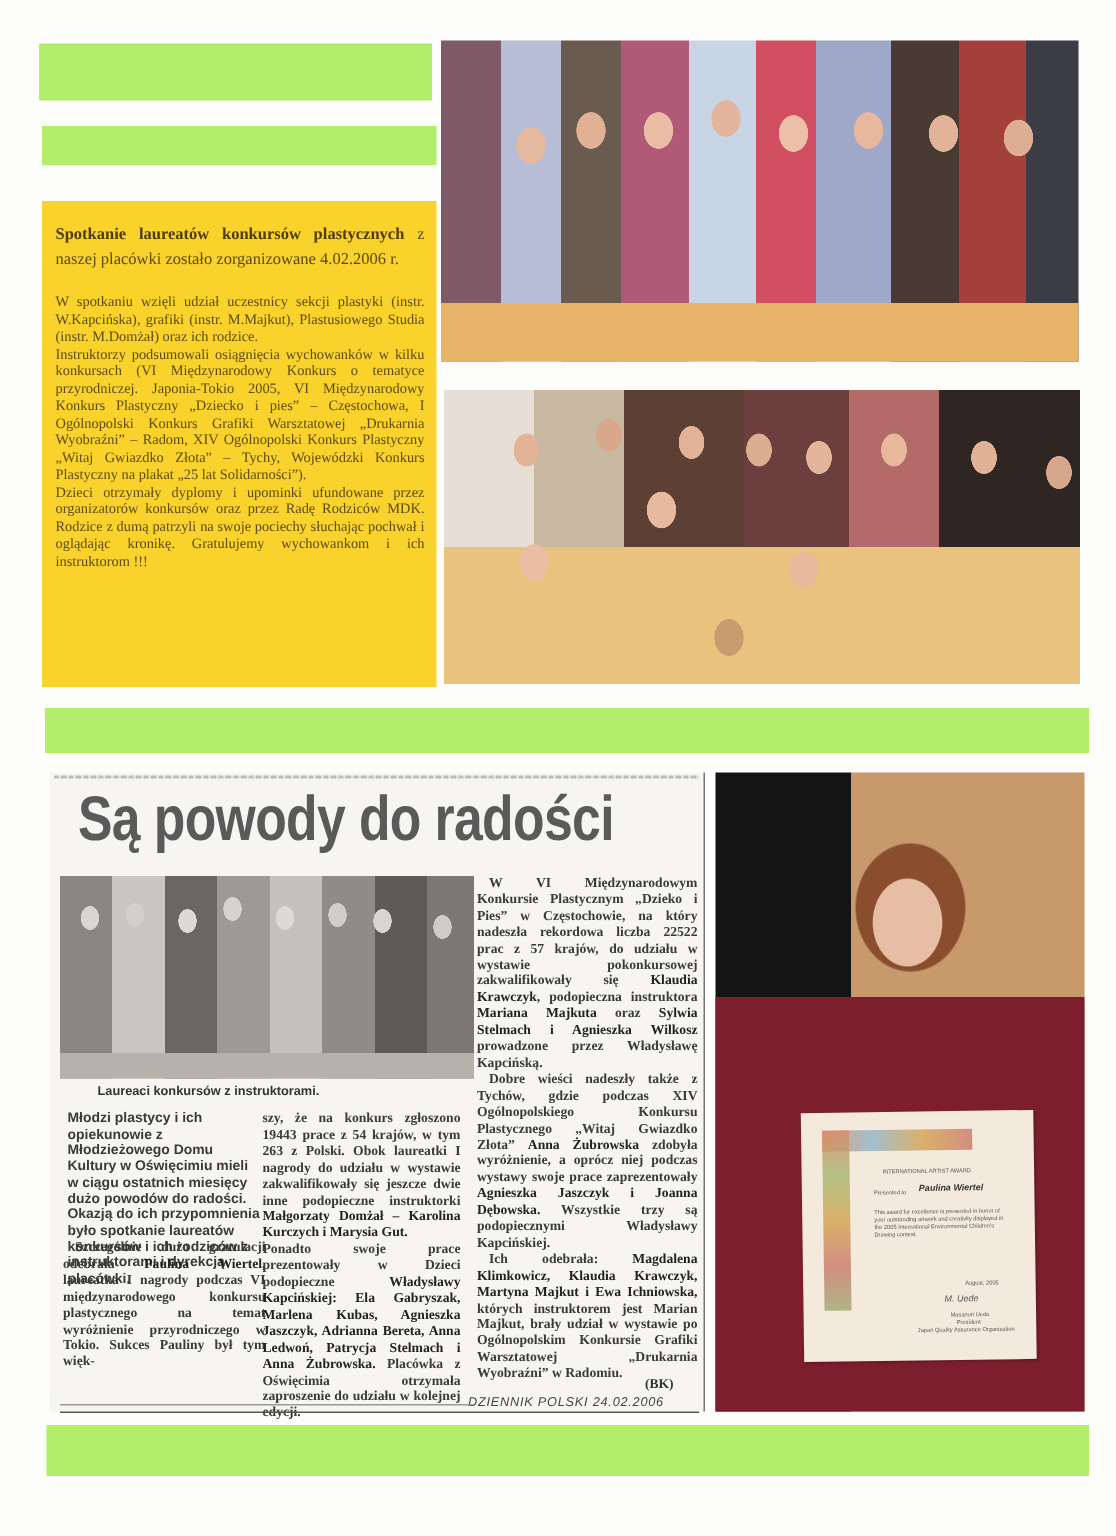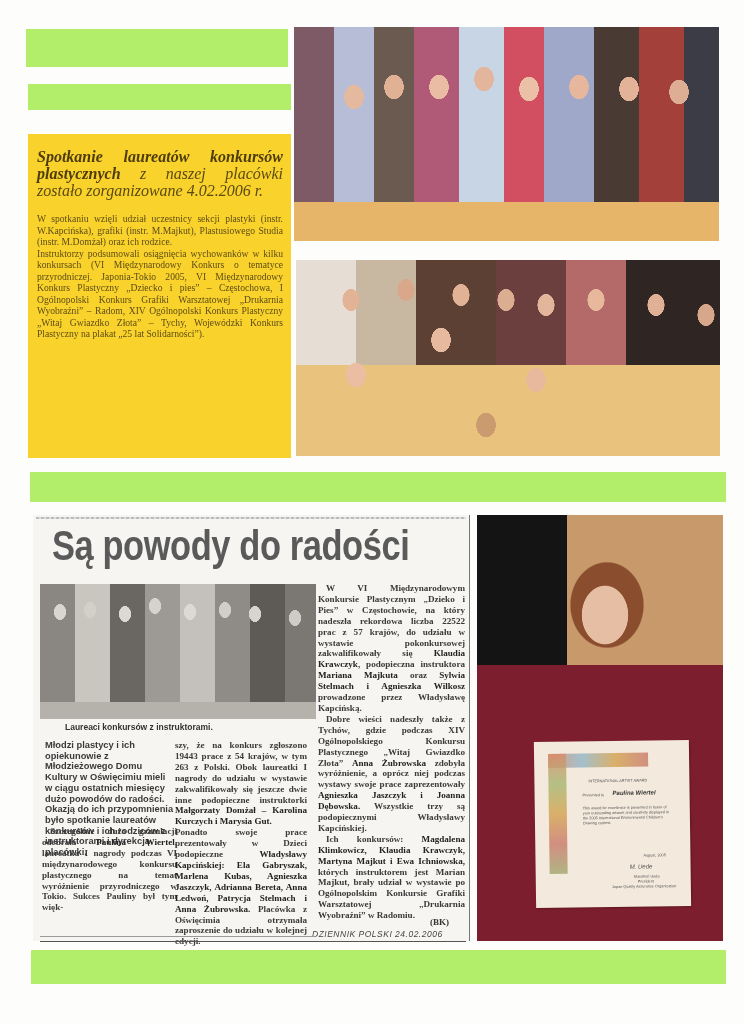--- a/index.html
+++ b/index.html
@@ -13,22 +13,22 @@
   .green-bar { background: #b3ee6a; }
 
   
   #yellow-box {
     left: 28px; top: 134px; width: 263px; height: 324px;
     background: #f9d22c;
     box-sizing: border-box;
     padding: 10px 8px 6px 9px;
   }
   #yellow-box .ytitle {
-    font-size: 16px; line-height: 17px; color: #5b4a12;
-    text-align: justify; margin: 4px 0 14px 0; font-style: italic;
+    font-size: 11px; line-height: 17px; color: #5b4a12;
+    text-align: justify; margin: 4px 0 14px 0;
   }
   #yellow-box .ytitle b { font-weight: bold; color: #4d3c0c; }
   #yellow-box p {
     margin: 0; font-size: 9.6px; line-height: 11.5px; color: #5e4c16;
     text-align: justify;
   }
 
   
   .photo { overflow: hidden; }
   #photo-group-top {
@@ -163,20 +163,21 @@
 
 <div id="photo-group-top" class="abs photo"></div>
 <div id="photo-meeting" class="abs photo"></div>
 
 <div id="yellow-box" class="abs">
   <div class="ytitle">
     <b>Spotkanie laureatów konkursów plastycznych</b><span> z naszej placówki zostało zorganizowane 4.02.2006 r.</span>
   </div>
   <p>W spotkaniu wzięli udział uczestnicy sekcji plastyki (instr. W.Kapcińska), grafiki (instr. M.Majkut), Plastusiowego Studia (instr. M.Domżał) oraz ich rodzice.</p>
   <p>Instruktorzy podsumowali osiągnięcia wychowanków w kilku konkursach (VI Międzynarodowy Konkurs o tematyce przyrodniczej. Japonia-Tokio 2005, VI Międzynarodowy Konkurs Plastyczny „Dziecko i pies” – Częstochowa, I Ogólnopolski Konkurs Grafiki Warsztatowej „Drukarnia Wyobraźni” – Radom, XIV Ogólnopolski Konkurs Plastyczny „Witaj Gwiazdko Złota” – Tychy, Wojewódzki Konkurs Plastyczny na plakat „25 lat Solidarności”).</p>
+  <p>Dzieci otrzymały dyplomy i upominki ufundowane przez organizatorów konkursów oraz przez Radę Rodziców MDK. Rodzice z dumą patrzyli na swoje pociechy słuchając pochwał i oglądając kronikę. Gratulujemy wychowankom i ich instruktorom !!!</p>
 </div>
 
 <div id="clipping" class="abs"></div>
 <div id="clip-topline" class="abs"></div>
 <div id="clip-headline" class="abs">Są powody do radości</div>
 <div id="clipping-photo" class="abs photo"></div>
 <div id="clip-caption" class="abs">Laureaci konkursów z instruktorami.</div>
 
 <div id="clip-lead" class="abs">Młodzi plastycy i ich opiekunowie z Młodzieżowego Domu Kultury w Oświęcimiu mieli w ciągu ostatnich miesięcy dużo powodów do radości. Okazją do ich przypomnienia było spotkanie laureatów konkursów i ich rodziców z instruktorami i dyrekcją placówki.</div>
 
@@ -185,21 +186,21 @@
 </div>
 
 <div id="clip-col2" class="abs clip-col">
   <p class="noindent"><span>szy, że na konkurs zgłoszono 19443 prace z 54 krajów, w tym 263 z Polski. Obok laureatki I nagrody do udziału w wystawie zakwalifikowały się jeszcze dwie inne podopieczne instruktorki </span><b>Małgorzaty Domżał – Karolina Kurczych i Marysia Gut.</b></p>
   <p class="noindent"><span>Ponadto swoje prace prezentowały w Dzieci podopieczne </span><b>Władysławy Kapcińskiej: Ela Gabryszak, Marlena Kubas, Agnieszka Jaszczyk, Adrianna Bereta, Anna Ledwoń, Patrycja Stelmach i Anna Żubrowska.</b><span> Placówka z Oświęcimia otrzymała zaproszenie do udziału w kolejnej edycji.</span></p>
 </div>
 
 <div id="clip-col3" class="abs clip-col">
   <p><span>W VI Międzynarodowym Konkursie Plastycznym „Dzieko i Pies” w Częstochowie, na który nadeszła rekordowa liczba 22522 prac z 57 krajów, do udziału w wystawie pokonkursowej zakwalifikowały się </span><b>Klaudia Krawczyk</b><span>, podopieczna instruktora </span><b>Mariana Majkuta</b><span> oraz </span><b>Sylwia Stelmach i Agnieszka Wilkosz</b><span> prowadzone przez Władysławę Kapcińską.</span></p>
   <p><span>Dobre wieści nadeszły także z Tychów, gdzie podczas XIV Ogólnopolskiego Konkursu Plastycznego „Witaj Gwiazdko Złota” </span><b>Anna Żubrowska</b><span> zdobyła wyróżnienie, a oprócz niej podczas wystawy swoje prace zaprezentowały </span><b>Agnieszka Jaszczyk i Joanna Dębowska.</b><span> Wszystkie trzy są podopiecznymi Władysławy Kapcińskiej.</span></p>
-  <p><span>Ich konkursów: </span><b>Magdalena Klimkowicz, Klaudia Krawczyk, Martyna Majkut i Ewa Ichniowska,</b><span> których instruktorem jest Marian Majkut, brały udział w wystawie po Ogólnopolskim Konkursie Grafiki Warsztatowej „Drukarnia Wyobraźni” w Radomiu.</span></p>
+  <p><span>Ich odebrała: </span><b>Magdalena Klimkowicz, Klaudia Krawczyk, Martyna Majkut i Ewa Ichniowska,</b><span> których instruktorem jest Marian Majkut, brały udział w wystawie po Ogólnopolskim Konkursie Grafiki Warsztatowej „Drukarnia Wyobraźni” w Radomiu.</span></p>
 </div>
 
 <div id="clip-signoff" class="abs">(BK)</div>
 <div id="clip-source" class="abs">DZIENNIK POLSKI  24.02.2006</div>
 <div id="clip-sep1" class="abs"></div>
 <div id="clip-bottomline" class="abs"></div>
 
 <div id="photo-girl" class="abs photo"></div>
 <div id="certificate" class="abs">
   <div class="top-ornament"></div>

